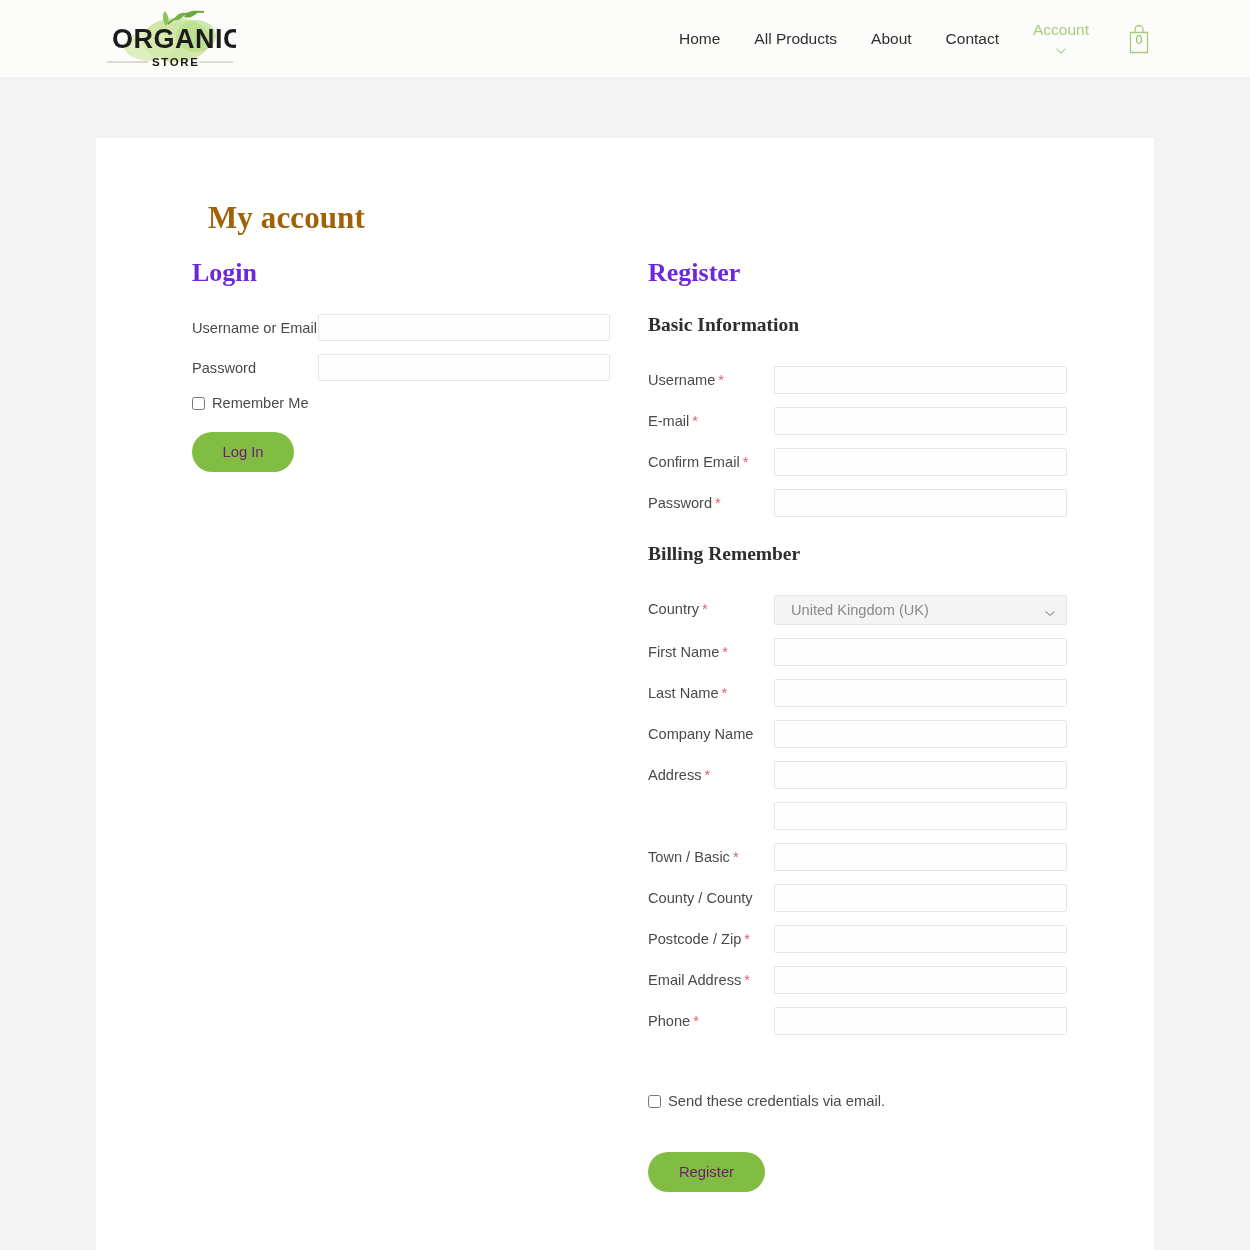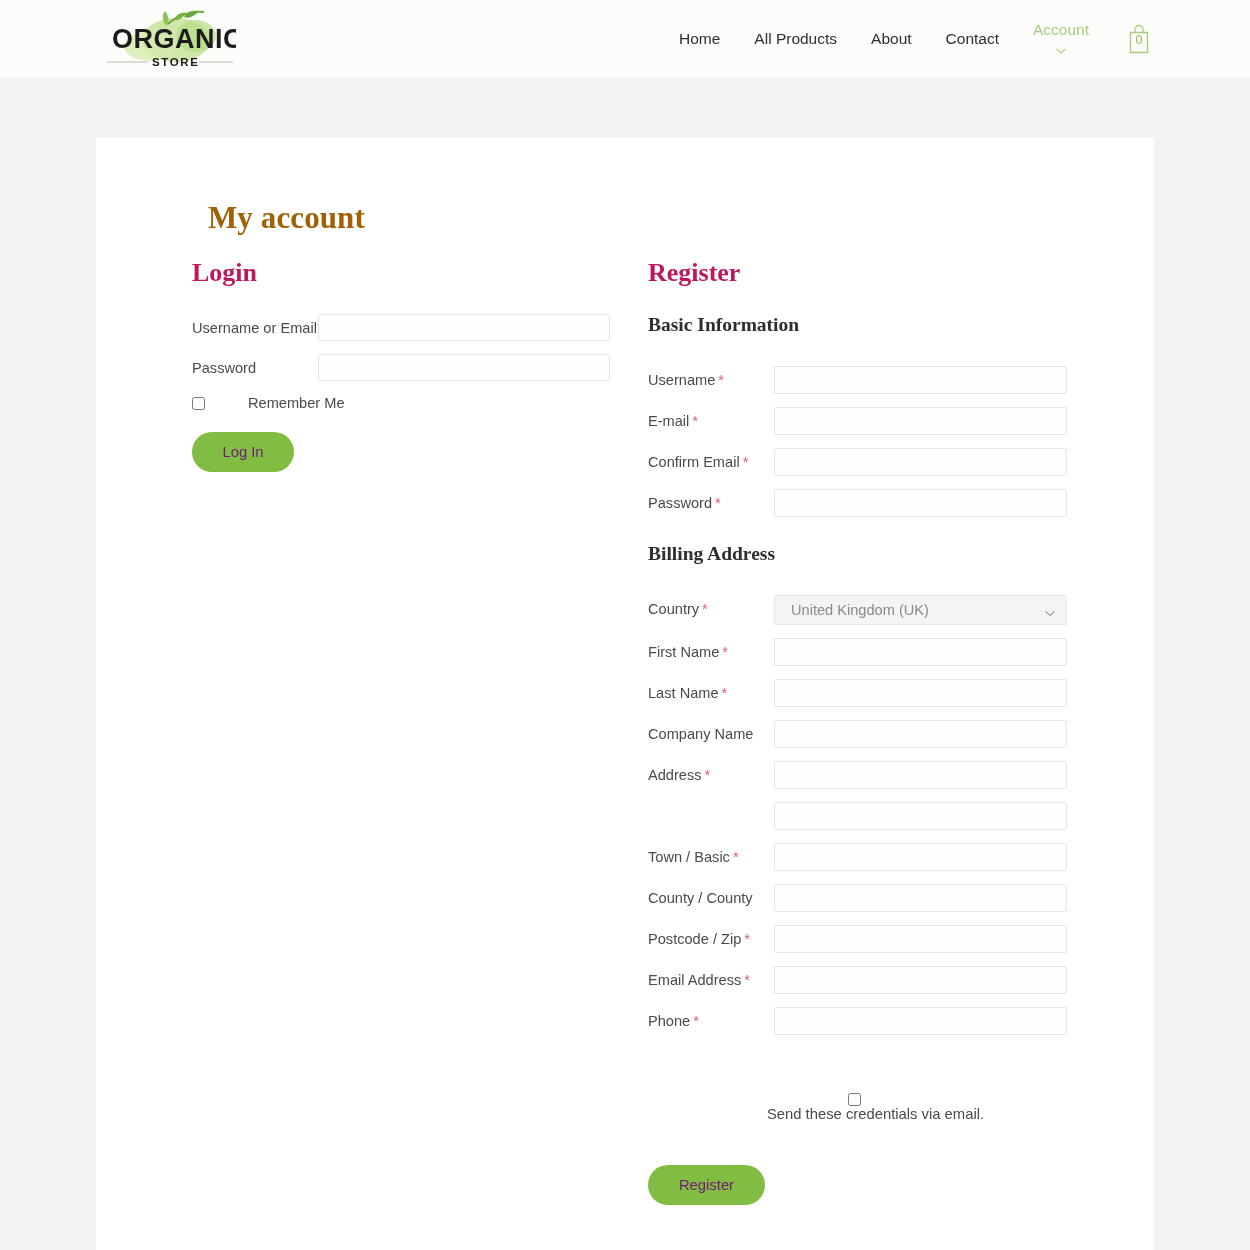--- a/index.html
+++ b/index.html
@@ -95,21 +95,21 @@
     display: flex;
     gap: 38px;
   }
   .col-login { width: 418px; flex: 0 0 418px; }
   .col-register { flex: 1 1 auto; }
 
   h2.sec-title {
     font-family: "Liberation Serif", serif;
     font-weight: bold;
     font-size: 26px;
-    color: #be185d;
+    color: #6d28d9;
     margin: 0 0 26px 0;
   }
   h3.sub-title {
     font-family: "Liberation Serif", serif;
     font-weight: bold;
     font-size: 19.5px;
     color: #2e2e2e;
     margin: 0 0 30px 0;
   }
   h3.sub-title.billing { margin: 26px 0 30px 0; }
@@ -186,23 +186,22 @@
     margin: 14px 0 0 0;
   }
   .checkrow input[type=checkbox] {
     margin: 0 7px 0 0;
     width: 13px; height: 13px;
     cursor: pointer;
   }
   .checkrow .cl {
     font-size: 14.6px;
     color: #4a4a4a;
-    margin-left: 36px;
-  }
-  .col-register .checkrow { margin-top: 58px; flex-direction: column; }
+  }
+  .col-register .checkrow { margin-top: 58px; }
   .col-register .checkrow .cl { font-size: 14.8px; }
 
   .btn {
     border: none;
     border-radius: 999px;
     background: #82bd43;
     color: #701a75;
     font-family: "Liberation Sans", sans-serif;
     font-size: 14.8px;
     cursor: pointer;
@@ -318,21 +317,21 @@
             </div>
         </div>
         <div class="frow">
           <div class="lbl"><span>Password</span><span class="req">*</span></div>
           <div class="fld">
               <input class="txt" type="password" value="" style="">
             </div>
         </div>
       </div>
 
-      <h3 class="sub-title billing">Billing Address</h3>
+      <h3 class="sub-title billing">Billing Remember</h3>
 
       <div>
         <div class="frow">
           <div class="lbl"><span>Country</span><span class="req">*</span></div>
           <div class="fld selwrap">
             <select class="sel">
               <option>United Kingdom (UK)</option>
             </select>
             <svg class="selchev" viewBox="0 0 12 8">
               <path d="M1 1.8 L6 6.3 L11 1.8" stroke="#6b6b6b" stroke-width="1.2" fill="none" stroke-linecap="round"></path>

